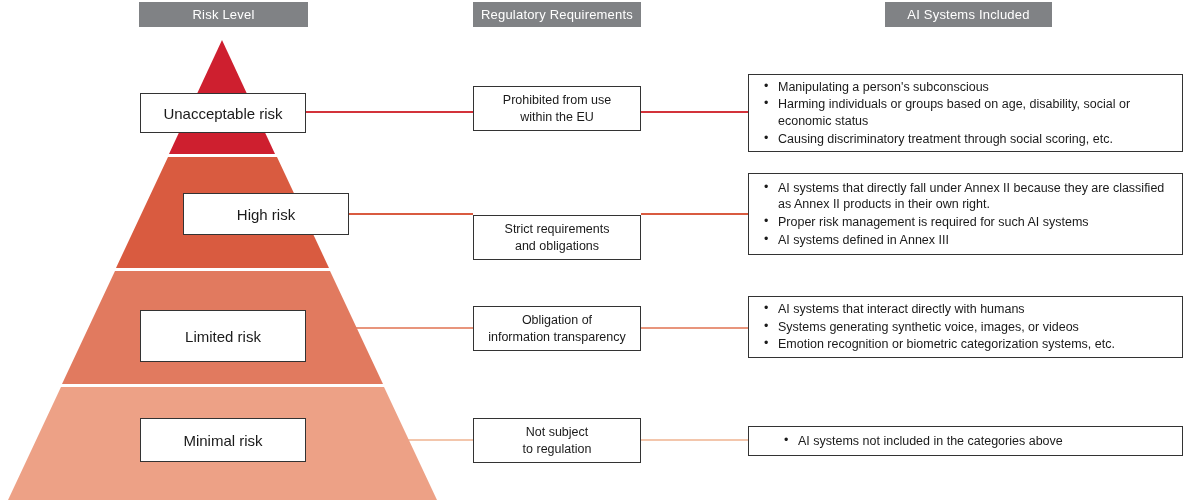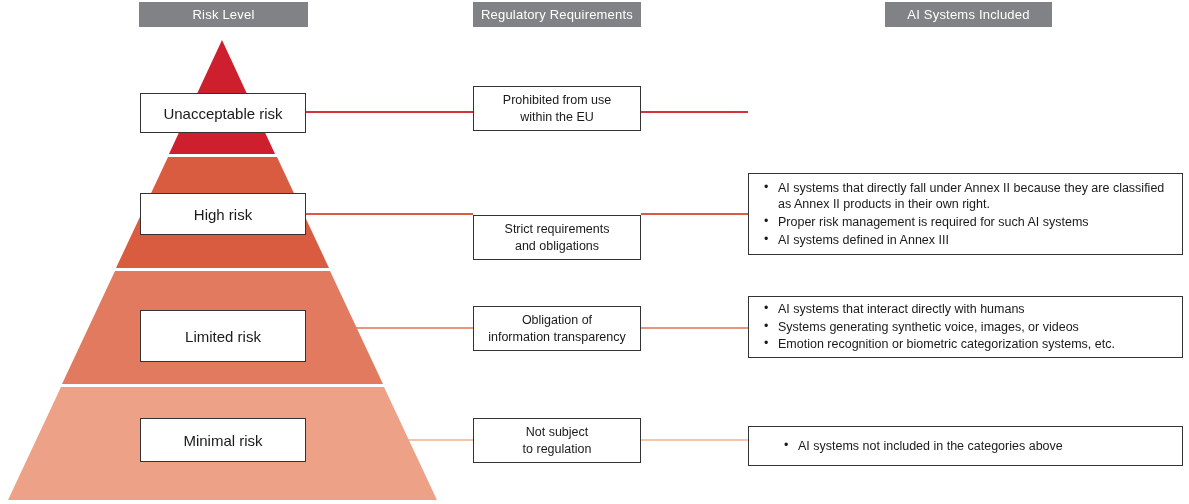--- a/index.html
+++ b/index.html
@@ -66,46 +66,53 @@
       <polygon points="115,271 330,271 383,384 62,384" fill="#e17a5f"></polygon>
       <polygon points="61,387 384,387 437,500 8,500" fill="#eda186"></polygon>
     </g>
   </svg>
 
   <div class="hdr hdr-risk">Risk Level</div>
   <div class="hdr hdr-reg">Regulatory Requirements</div>
   <div class="hdr hdr-sys">AI Systems Included</div>
 
   <div class="risk-box" style="top:93px;height:40px;">Unacceptable risk</div>
-  <div class="risk-box" style="top:193px;height:42px;">High risk</div>
+  <div class="risk-box" style="top:193px;height:42px;margin-left:43px;">High risk</div>
   <div class="risk-box" style="top:310px;height:52px;">Limited risk</div>
   <div class="risk-box" style="top:418px;height:44px;">Minimal risk</div>
 
   <div class="mid-box" style="top:86px;">Prohibited from use
 within the EU</div>
   <div class="mid-box" style="top:191px;margin-top:24px;">Strict requirements
 and obligations</div>
   <div class="mid-box" style="top:306px;">Obligation of
 information transparency</div>
   <div class="mid-box" style="top:418px;">Not subject
 to regulation</div>
 
+  <div class="right-box" style="top:74px;height:78px;">
+    <ul>
+      <li>Manipulating a person's subconscious</li>
+      <li>Harming individuals or groups based on age, disability, social or economic status</li>
+      <li>Causing discriminatory treatment through social scoring, etc.</li>
+    </ul>
+  </div>
   <div class="right-box" style="top:173px;height:82px;">
     <ul>
       <li>AI systems that directly fall under Annex II because they are classified as Annex II products in their own right.</li>
       <li>Proper risk management is required for such AI systems</li>
       <li>AI systems defined in Annex III</li>
     </ul>
   </div>
   <div class="right-box" style="top:296px;height:62px;">
     <ul>
       <li>AI systems that interact directly with humans</li>
       <li>Systems generating synthetic voice, images, or videos</li>
       <li>Emotion recognition or biometric categorization systems, etc.</li>
     </ul>
   </div>
-  <div class="right-box" style="top:426px;height:40px;padding-left:28px;">
+  <div class="right-box" style="top:426px;height:30px;padding-left:28px;">
     <ul>
       <li>AI systems not included in the categories above</li>
     </ul>
   </div>
 
 </div>
 
 </body></html>

